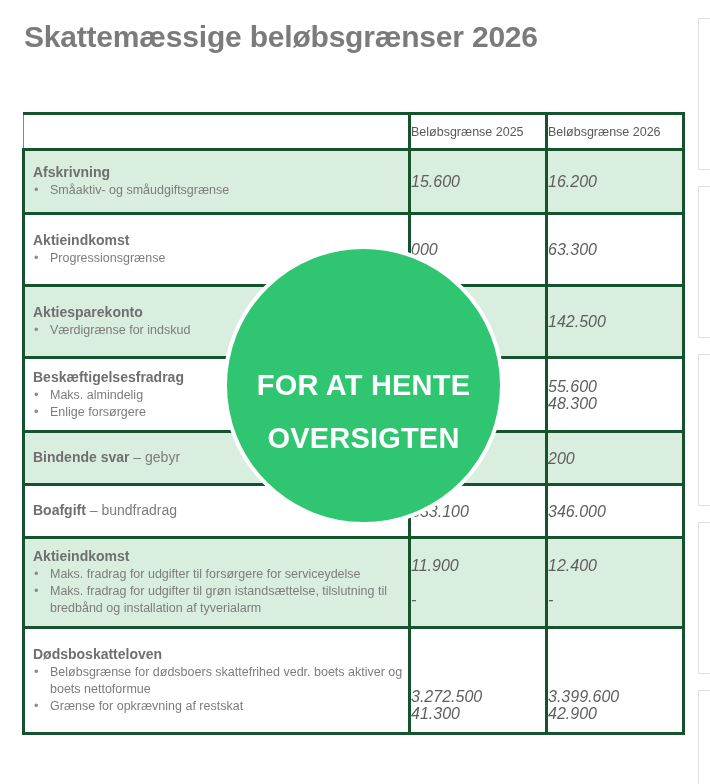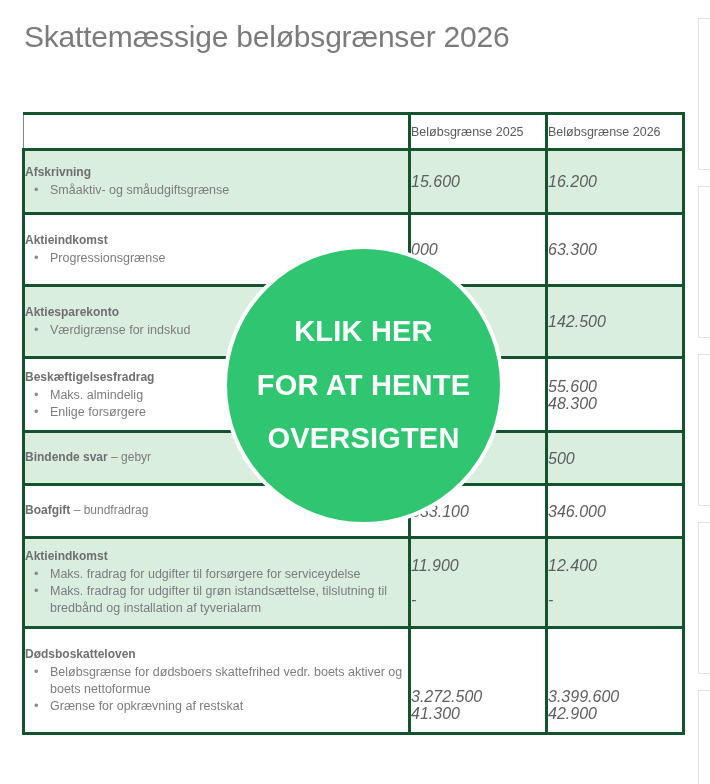--- a/index.html
+++ b/index.html
@@ -14,21 +14,21 @@
     overflow: hidden;
     position: relative;
   }
 
   
   .page-title {
     position: absolute;
     left: 24px;
     top: 20px;
     font-size: 30px;
-    font-weight: normal;
+    font-weight: bold;
     color: #7b7b7b;
     letter-spacing: -0.2px;
     white-space: nowrap;
   }
 
   
   .table-wrap {
     position: absolute;
     left: 22px;
     top: 112px;
@@ -69,24 +69,24 @@
     padding: 0 8px 0 9px;
     font-size: 16px;
     color: #5e5e5e;
     vertical-align: middle;
     line-height: 17px;
     font-style: italic;
   }
   td.val.btm { vertical-align: bottom; padding-bottom: 10px; }
 
   .grp-title {
-    font-size: 12px;
+    font-size: 14px;
     font-weight: bold;
     color: #6f6f6f;
-    margin: 0 0 2px 0;
+    margin: 0 0 2px 8px;
     line-height: 16px;
   }
   .grp-title .light {
     font-weight: normal;
     color: #7c7c7c;
   }
   ul.bullets {
     list-style: none;
     margin: 0;
     padding: 0;
@@ -213,21 +213,21 @@
             </ul>
           </td>
           <td class="val"></td>
           <td class="val">55.600<br>48.300</td>
         </tr>
         <tr class="shade" style="height: 53px;">
           <td class="label">
             <div class="grp-title">Bindende svar<span class="light"> – gebyr</span></div>
           </td>
           <td class="val"></td>
-          <td class="val">500</td>
+          <td class="val">200</td>
         </tr>
         <tr class="plain" style="height: 53px;">
           <td class="label">
             <div class="grp-title">Boafgift<span class="light"> – bundfradrag</span></div>
           </td>
           <td class="val">333.100</td>
           <td class="val">346.000</td>
         </tr>
         <tr class="shade" style="height: 90px;">
           <td class="label">
@@ -250,21 +250,21 @@
           </td>
           <td class="val btm">3.272.500<br>41.300</td>
           <td class="val btm">3.399.600<br>42.900</td>
         </tr>
       </tbody>
   </table>
 </div>
 
 <div class="cta-circle">
   <div class="cta-text">
-    <span>KLIK HER</span><br>
+    <br>
     <span>FOR AT HENTE</span><br>
     <span>OVERSIGTEN</span>
   </div>
 </div>
 
 <div class="right-strip">
   <div class="card" style="top:18px;height:152px;"></div>
   <div class="card" style="top:186px;height:152px;"></div>
   <div class="card" style="top:354px;height:152px;"></div>
   <div class="card" style="top:522px;height:152px;"></div>

